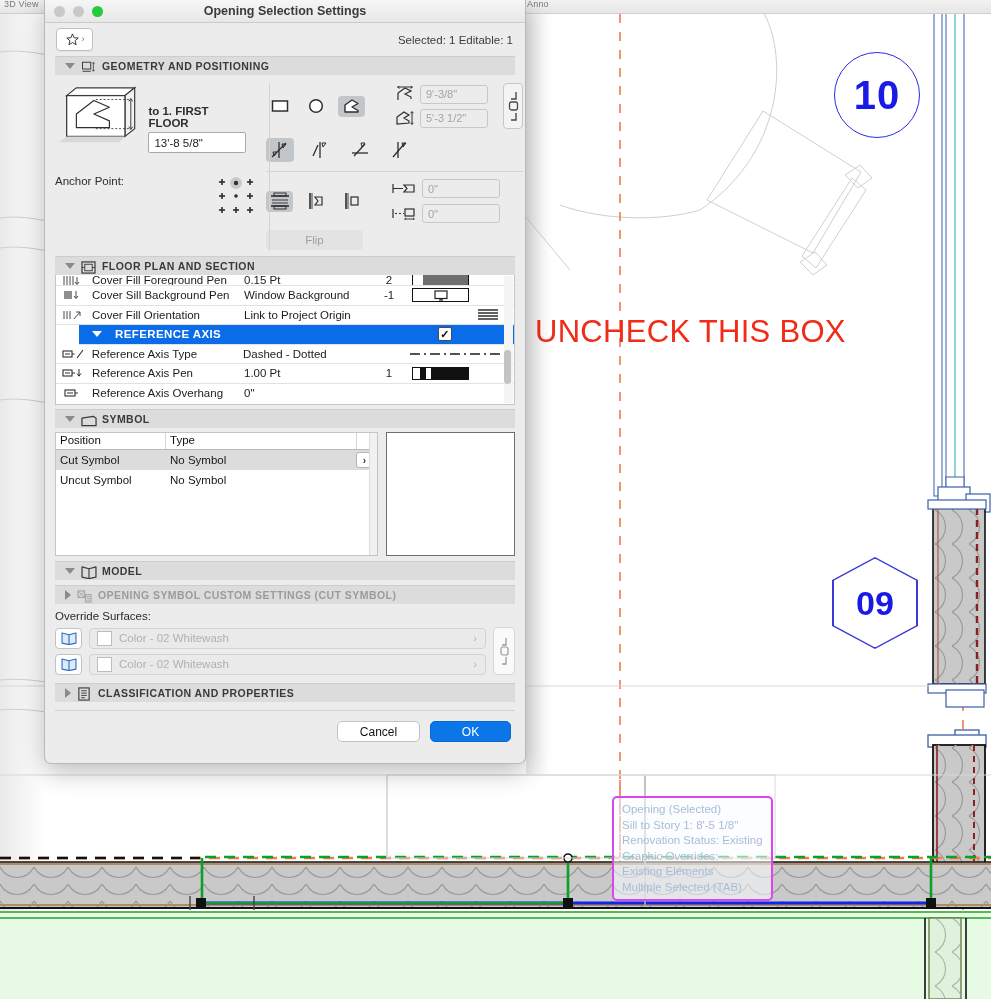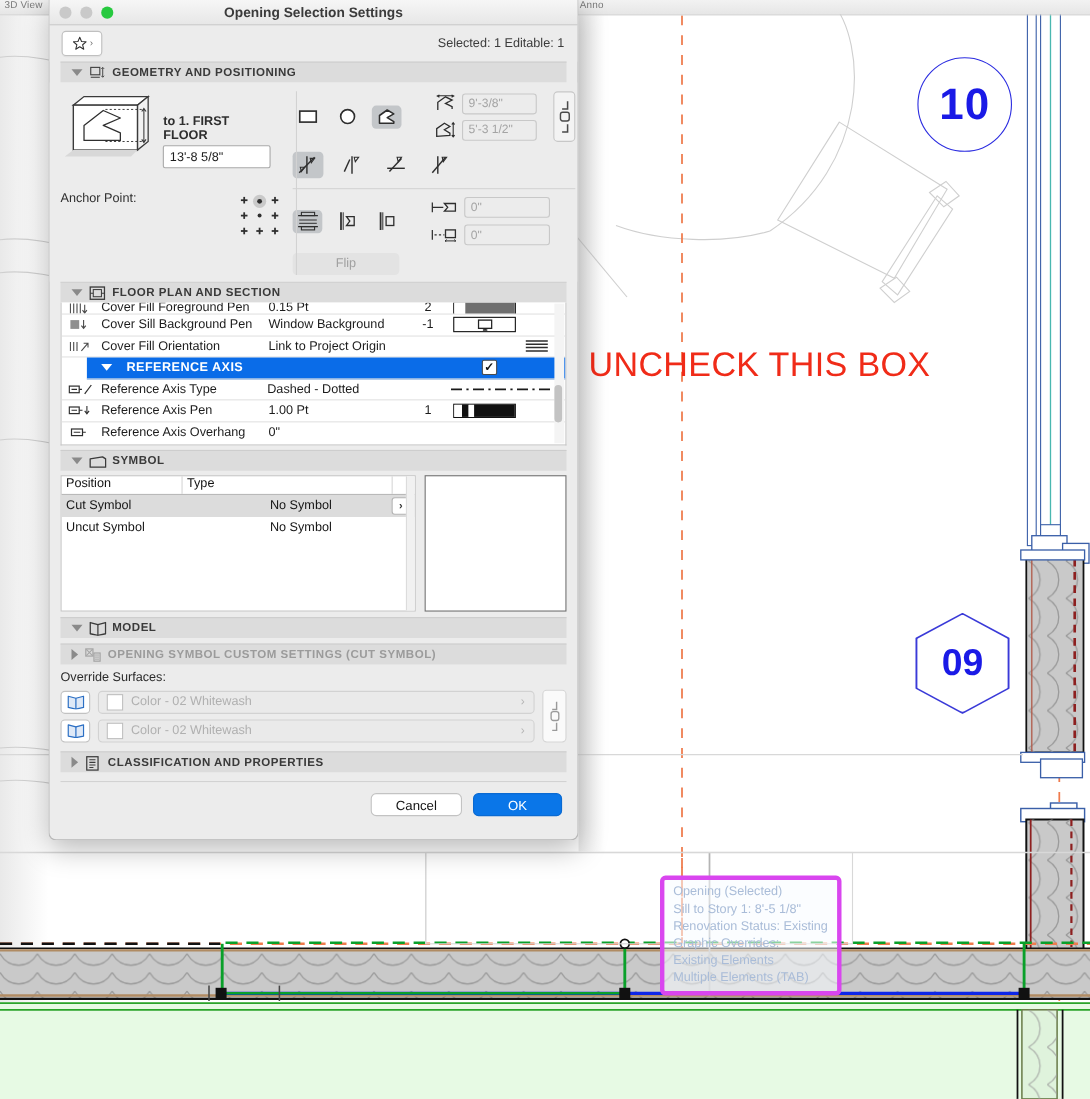--- a/index.html
+++ b/index.html
@@ -57,23 +57,23 @@
     position: absolute; color: #f02b18; font-size: 31px; font-weight: 400;
     white-space: nowrap; letter-spacing: .3px;
   }
   .annotation-ellipse {
     position: absolute; border: 3px solid #f23a1d; border-radius: 50%;
     background: transparent;
   }
 
   
   .ghost-tooltip {
-    position: absolute; border: 4px solid #d946ef; border-radius: 5px;
+    position: absolute; border: 2px solid #d946ef; border-radius: 5px;
     background: rgba(248,251,255,.55); padding: 4px 8px;
-    color: #a9bcd8; font-size: 11.5px; line-height: 15.5px; white-space: nowrap;
+    color: #a9bcd8; font-size: 11.5px; line-height: 15.5px; white-space: nowrap; margin-left: 12px;
   }
 
   
   #dialog {
     position: absolute; left: 44px; top: 0; width: 482px; height: 764px;
     background: #ececec; border: 1px solid #b9b9b9;
     border-top: none; border-radius: 0 0 7px 7px;
     box-shadow: 0 7px 26px rgba(0,0,0,.28);
     overflow: hidden;
   }
@@ -204,21 +204,21 @@
   .symbol-body { margin: 0 10px; display: flex; gap: 8px; padding: 4px 0 0 0; }
   .sym-table { flex: 1; background: #fff; border: 1px solid #c5c5c5; height: 124px; position: relative; }
   .sym-head { display: flex; height: 17px; border-bottom: 1px solid #b9b9b9; font-size: 11.5px; color: #111; font-weight: 400; }
   .sym-head div { padding: 1px 4px; }
   .sh-pos { width: 110px; border-right: 1px solid #d6d6d6; }
   .sh-type { flex: 1; border-right: 1px solid #d6d6d6; }
   .sh-end { width: 20px; }
   .sym-row { display: flex; height: 20px; align-items: center; font-size: 11.5px; color: #161616; position: relative; }
   .sym-row.sel { background: #dcdcdc; }
   .sr-pos { width: 110px; padding-left: 4px; }
-  .sr-type { flex: 1; padding-left: 4px; text-align: center; }
+  .sr-type { flex: 1; padding-left: 4px; }
   .disc-btn {
     position: absolute; right: 4px; top: 2px; width: 17px; height: 16px; background: #fff;
     border: 1px solid #b5b5b5; border-radius: 3px; display: flex; align-items: center;
     justify-content: center; font-size: 10px; color: #333; font-weight: 700;
   }
   .sym-vscroll { position: absolute; right: 0; top: 0; bottom: 0; width: 8px; background: #f1f1f1; border-left: 1px solid #dcdcdc; }
   .sym-preview { width: 129px; height: 124px; background: #fff; border: 1px solid #6f6f6f; }
 
   
   .model-body { margin: 0 10px; padding: 6px 0 8px 0; }
@@ -383,21 +383,21 @@
 
     <div class="annotation-text" style="left:535px; top:314px;">UNCHECK THIS BOX</div>
     <div class="annotation-ellipse" style="left:369px; top:311px; width:48px; height:46px;"></div>
 
     <div class="ghost-tooltip" style="left:600px; top:796px;">
       <div>Opening (Selected)</div>
       <div>Sill to Story 1: 8'-5 1/8"</div>
       <div>Renovation Status: Existing</div>
       <div>Graphic Overrides:</div>
       <div>Existing Elements</div>
-      <div>Multiple Elements (TAB)</div>
+      <div>Multiple Selected (TAB)</div>
     </div>
   </div>
 
   <div id="dialog">
 
     <div class="titlebar">
       <div class="traffic">
         <span class="dot red"></span>
         <span class="dot yellow"></span>
         <span class="dot green"></span>

